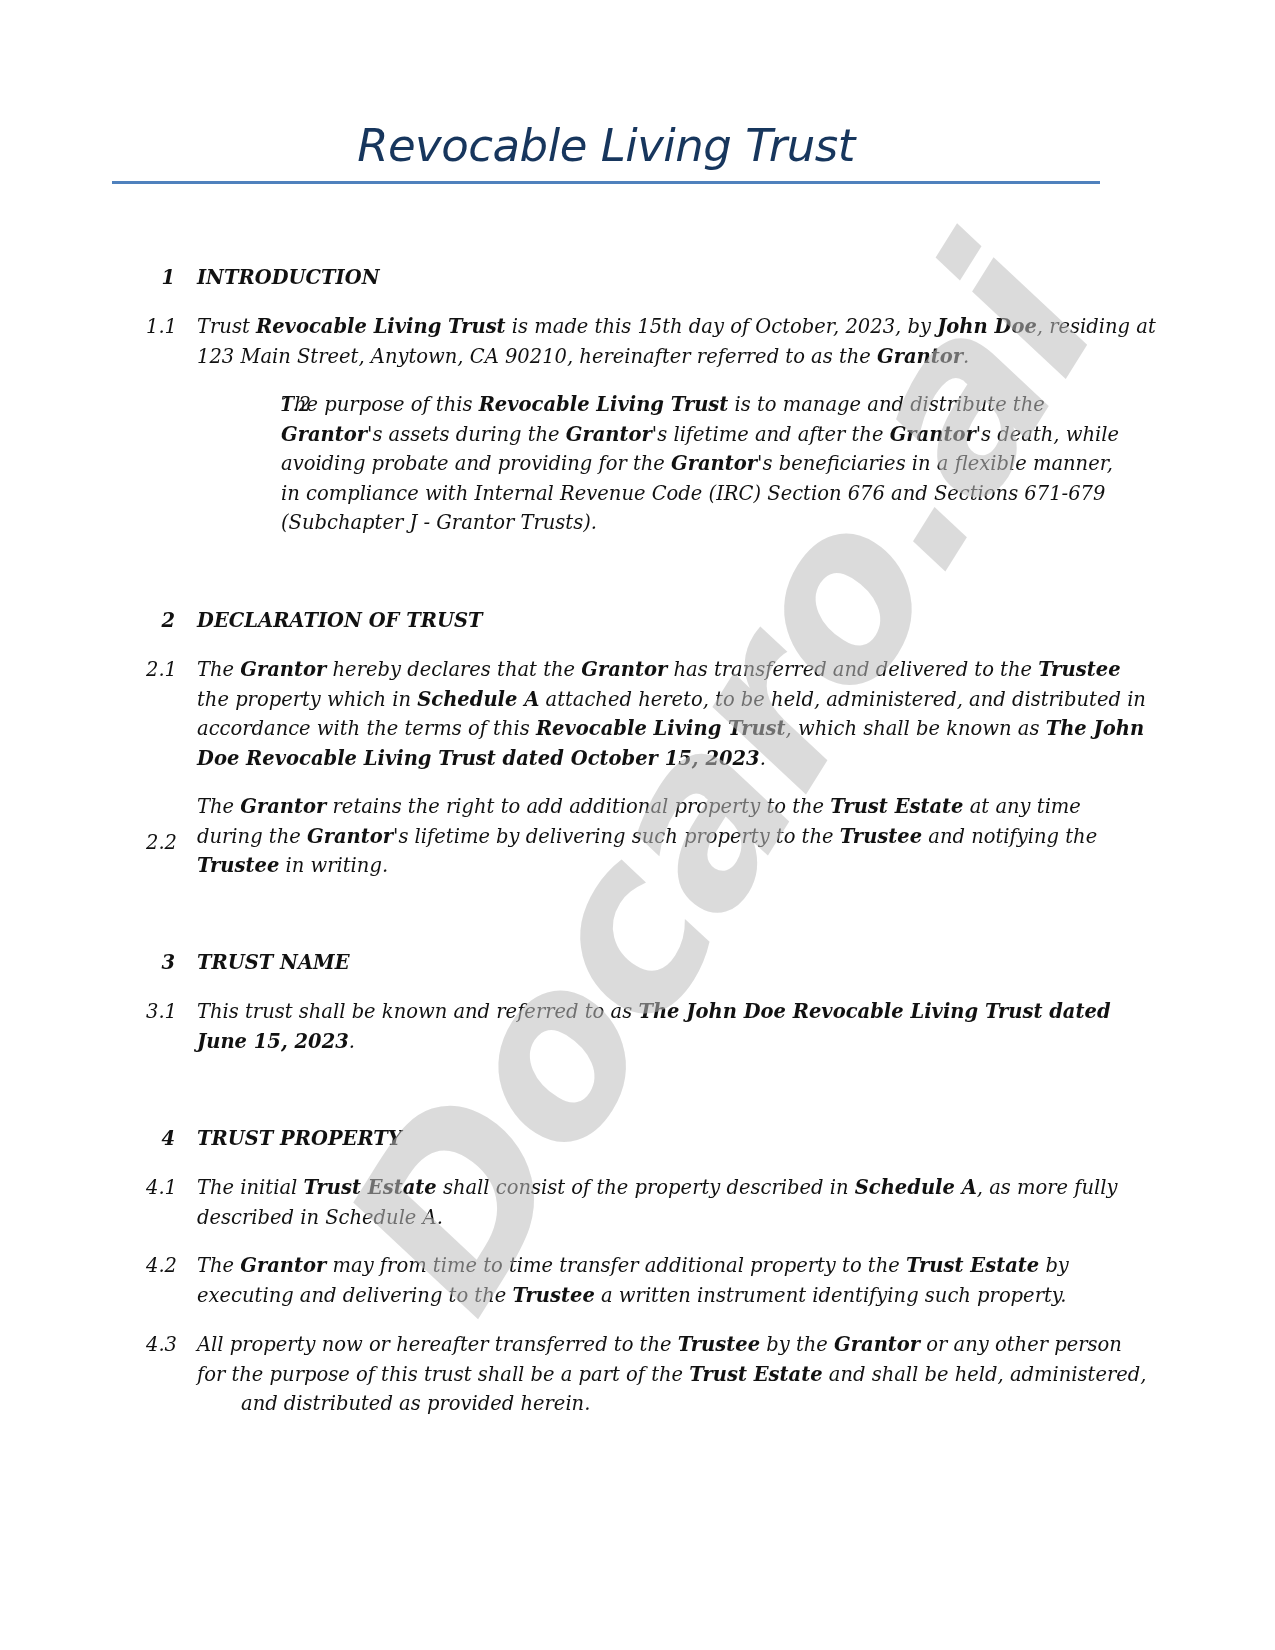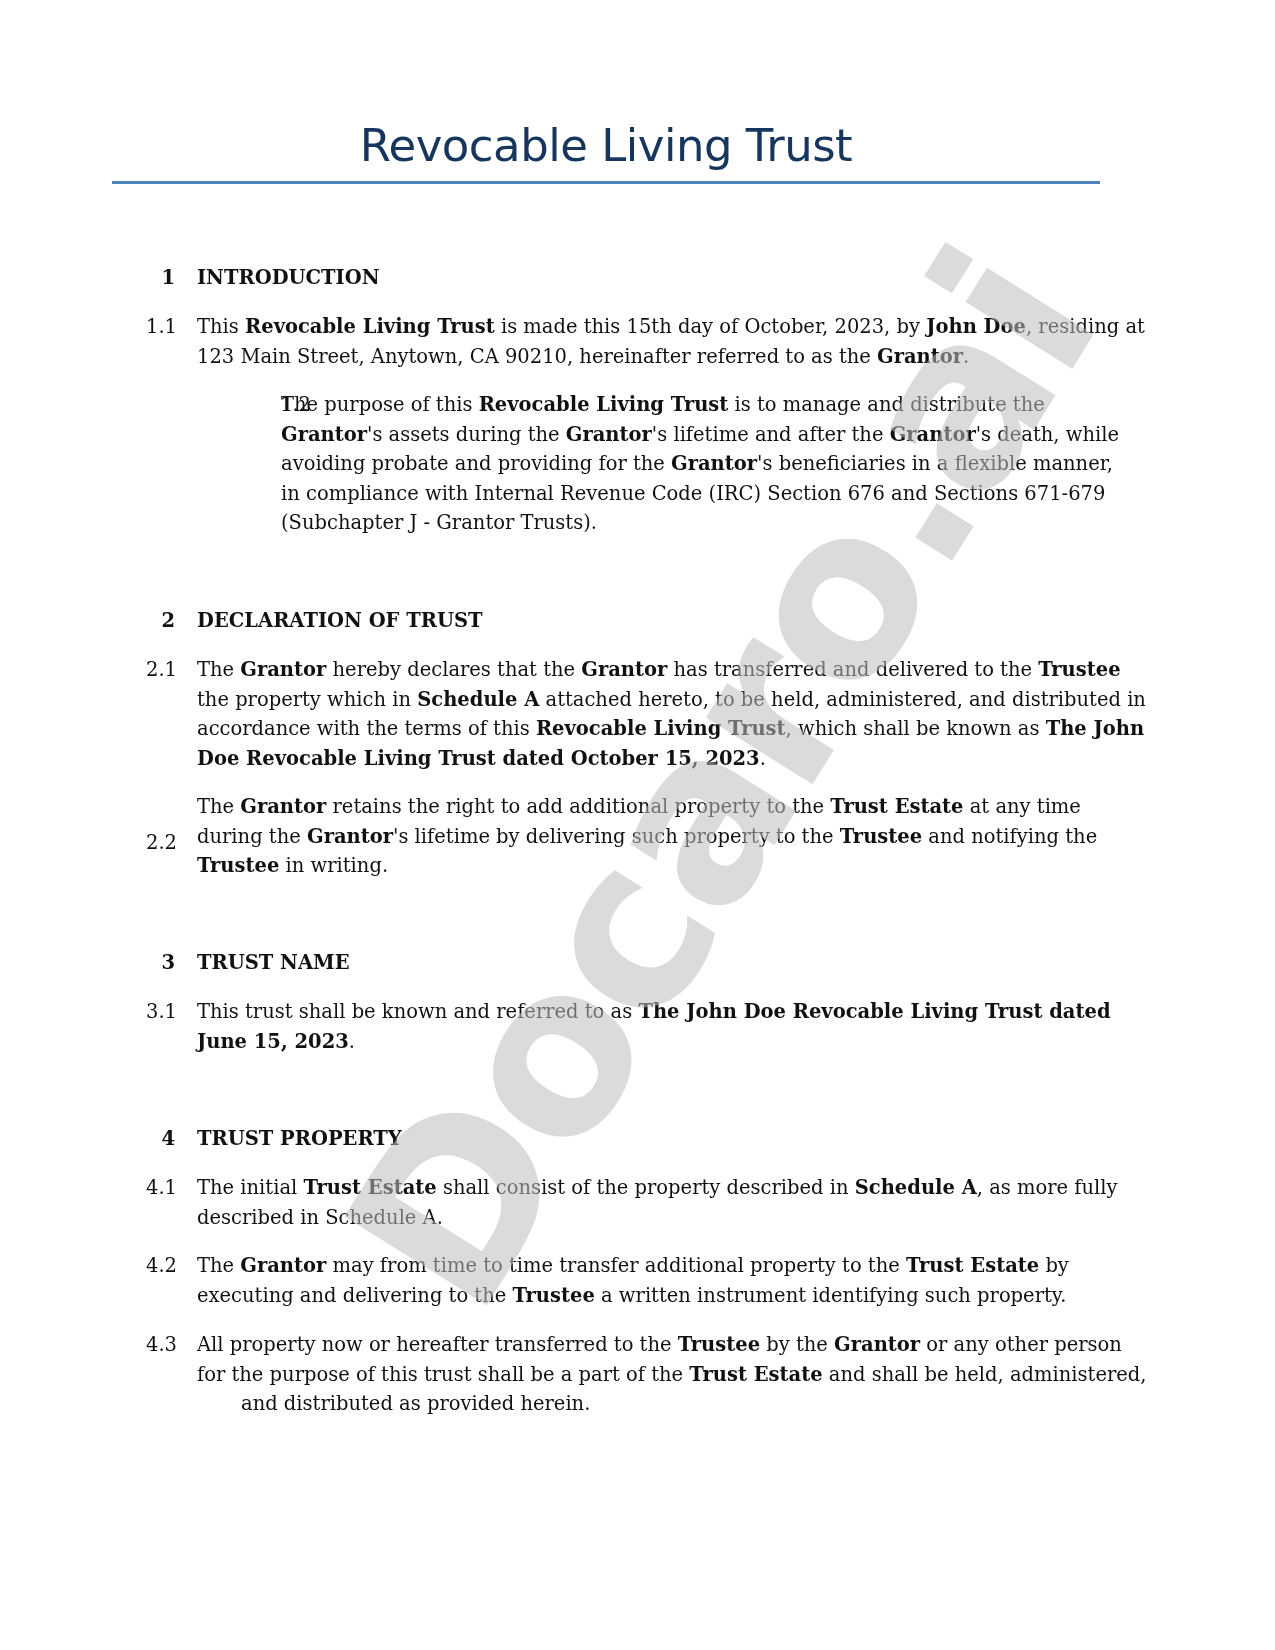--- a/index.html
+++ b/index.html
@@ -1,17 +1,17 @@
 <!DOCTYPE html>
 <html><head>
 <meta charset="utf-8">
 <style>
   html, body { margin: 0; padding: 0; background: #ffffff; }
   body { width: 1275px; height: 1650px; position: relative; overflow: hidden; }
-  .page { position: absolute; left: 0; top: 0; width: 1089px; height: 1650px; background: #fff; }
+  .page { position: absolute; left: 0; top: 0; width: 1089px; height: 1650px; background: #fff; font-style: italic; }
   .title {
     position: absolute; left: 112px; top: 116px; width: 988px; text-align: center;
     font-family: "DejaVu Sans", sans-serif; font-size: 45px; color: #17365D;
     letter-spacing: -0.5px; line-height: 60px;
   }
   .title-rule { position: absolute; left: 112px; top: 181px; width: 988px; height: 3px; background: #4F81BD; }
   .content {
     position: absolute; left: 0; top: 0; width: 1275px;
     font-family: "DejaVu Serif", serif; font-size: 19.5px; color: #111; line-height: 29.5px;
   }
@@ -34,21 +34,21 @@
 <div class="page">
   <div class="title">Revocable Living Trust</div>
   <div class="title-rule"></div>
 
   <div class="content" id="content">
       <div class="row h" style="top: 263px;">
         <span class="num" style="left: 130px; width: 45px;">1</span>
         <span class="txt" style="left: 197px; white-space: nowrap;">INTRODUCTION</span>
       </div>
       <div class="row" style="top: 312px; left: 146px;">1.1</div>
-      <div class="row" style="top: 312px; left: 197px; white-space: nowrap;"><span>This </span><b>Revocable Living Trust</b><span> is made this 15th day of October, 2023, by </span><b>John Doe</b><span>, residing at</span></div>
+      <div class="row" style="top: 312px; left: 197px; white-space: nowrap;"><span>Trust </span><b>Revocable Living Trust</b><span> is made this 15th day of October, 2023, by </span><b>John Doe</b><span>, residing at</span></div>
       <div class="row" style="top: 341.5px; left: 197px; white-space: nowrap;"><span>123 Main Street, Anytown, CA 90210, hereinafter referred to as the </span><b>Grantor</b><span>.</span></div>
       <div class="row" style="top: 390px; left: 232px; margin-left: 48px;">1.2</div>
       <div class="row" style="top: 390px; left: 281px; white-space: nowrap;"><span>The purpose of this </span><b>Revocable Living Trust</b><span> is to manage and distribute the</span></div>
       <div class="row" style="top: 419.5px; left: 281px; white-space: nowrap;"><b>Grantor</b><span>'s assets during the </span><b>Grantor</b><span>'s lifetime and after the </span><b>Grantor</b><span>'s death, while</span></div>
       <div class="row" style="top: 449px; left: 281px; white-space: nowrap;"><span>avoiding probate and providing for the </span><b>Grantor</b><span>'s beneficiaries in a flexible manner,</span></div>
       <div class="row" style="top: 478.5px; left: 281px; white-space: nowrap;"><span>in compliance with Internal Revenue Code (IRC) Section 676 and Sections 671-679</span></div>
       <div class="row" style="top: 508px; left: 281px; white-space: nowrap;"><span>(Subchapter J - Grantor Trusts).</span></div>
       <div class="row h" style="top: 606px;">
         <span class="num" style="left: 130px; width: 45px;">2</span>
         <span class="txt" style="left: 197px; white-space: nowrap;">DECLARATION OF TRUST</span>

